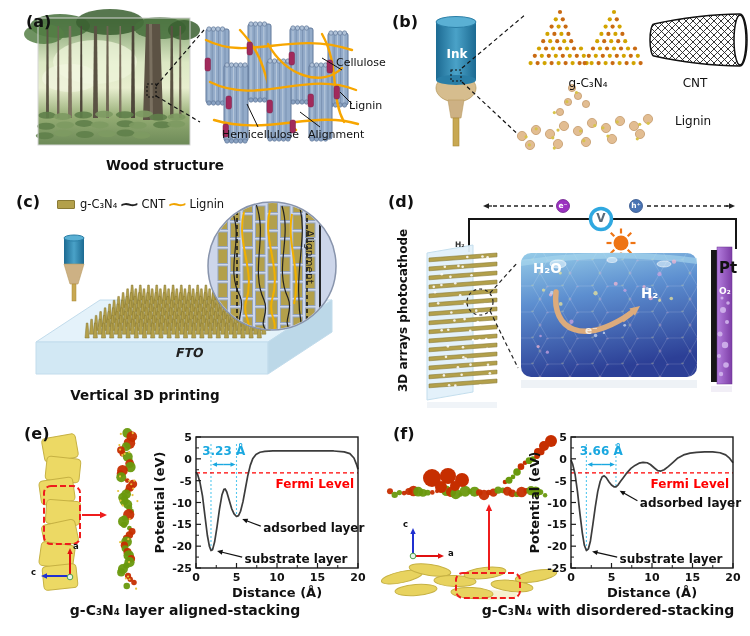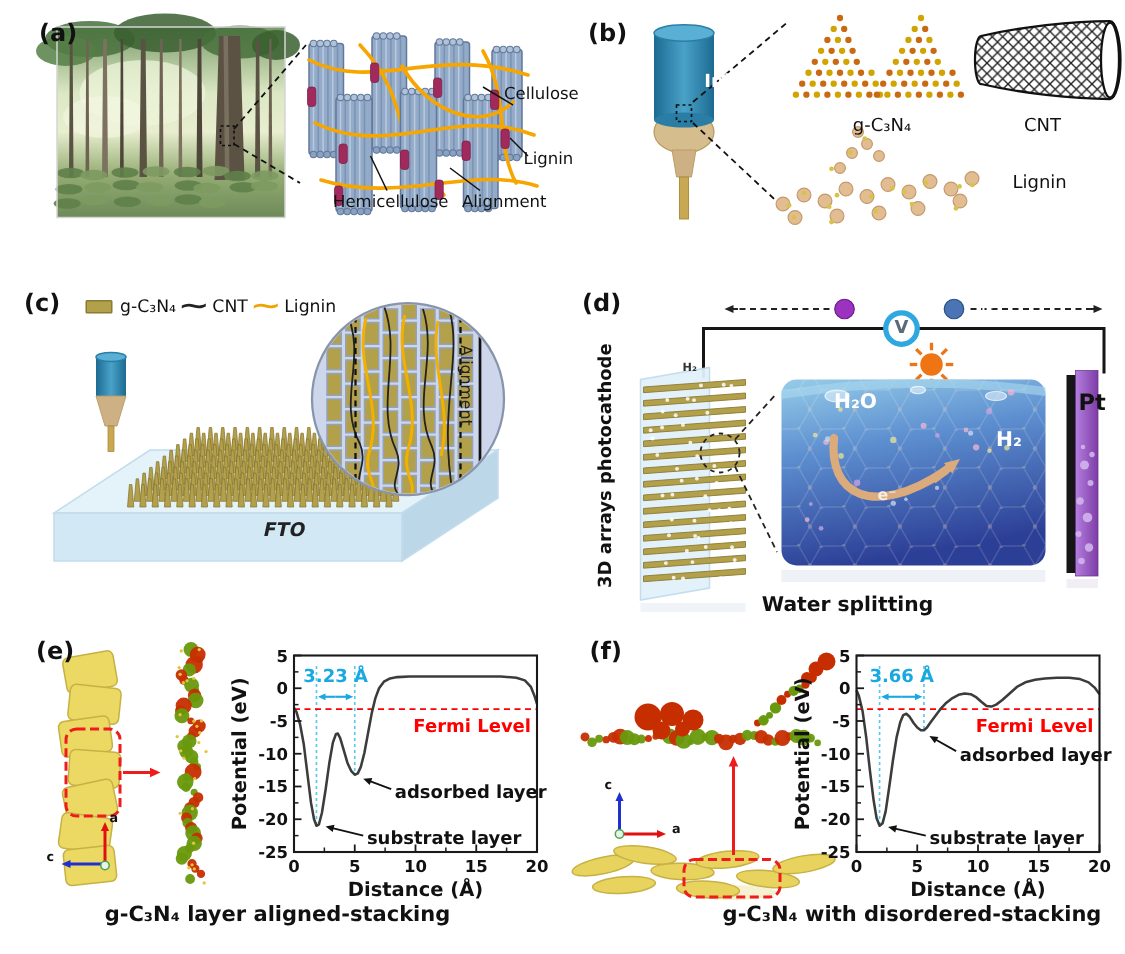--- a/index.html
+++ b/index.html
@@ -14,21 +14,21 @@
   .lbl{font-size:11px;}
   .mol{font-size:12px;text-align:center;}
   .legend{display:flex;align-items:center;gap:5px;font-size:11.5px;}
   .sw-bar{display:inline-block;width:16px;height:7px;background:#b3a04b;border:1px solid #8a7a35;border-radius:1px;}
   .tilde{font-size:17px;font-weight:bold;line-height:10px;display:inline-block;transform:scaleX(1.5);}
   .tilde.black{color:#222;}
   .tilde.yellow{color:#f0a400;}
   .vert-rl{writing-mode:vertical-rl;font-size:10.5px;color:#222;}
   .rot-ccw{transform:rotate(-90deg);transform-origin:0 0;}
   .axlbl{font-size:8.5px;font-weight:bold;}
-  .white{color:#fff;margin-left:23px;}
+  .white{color:#fff;}
 </style>
 </head>
 <body>
 
 <div id="fig">
 
   <svg id="art" width="750" height="636">
     <defs>
       <linearGradient id="gphoto" x1="0" y1="0" x2="0" y2="1">
         <stop offset="0" stop-color="#7a9a6a"></stop>
@@ -1152,48 +1152,49 @@
   <div class="t ptag" style="left:392px;top:12px">(b)</div>
   <div class="t ptag" style="left:16px;top:192px">(c)</div>
   <div class="t ptag" style="left:388px;top:192px">(d)</div>
   <div class="t ptag" style="left:24px;top:424px">(e)</div>
   <div class="t ptag" style="left:393px;top:424px">(f)</div>
 
   <div class="t lbl" style="left:336px;top:56px">Cellulose</div>
   <div class="t lbl" style="left:349px;top:99px">Lignin</div>
   <div class="t lbl" style="left:222px;top:128px">Hemicellulose</div>
   <div class="t lbl" style="left:308px;top:128px">Alignment</div>
+  <div class="t cap" style="left:60px;top:157px;width:210px">Wood structure</div>
 
   <div class="t white" style="left:440px;top:47px;width:34px;text-align:center;font-weight:bold;font-size:12px">Ink</div>
   <div class="t mol" style="left:548px;top:76px;width:80px">g-C₃N₄</div>
   <div class="t mol" style="left:660px;top:76px;width:70px">CNT</div>
   <div class="t mol" style="left:675px;top:114px">Lignin</div>
 
   <div class="t legend" style="left:57px;top:197px">
     <span class="sw-bar"></span>
     <span>g-C₃N₄</span>
     <span class="tilde black">∼</span>
     <span>CNT</span>
     <span class="tilde yellow">∼</span>
     <span>Lignin</span>
   </div>
   <div class="t" style="left:176px;top:345px;font-weight:bold;font-size:12.5px;color:#222;transform:skewX(-12deg)">FTO</div>
   <div class="t vert-rl" style="left:304px;top:230px">Alignment</div>
+  <div class="t cap" style="left:35px;top:387px;width:220px">Vertical 3D printing</div>
 
   <div class="t rot-ccw" style="left:396px;top:392px;width:158px;font-weight:bold;font-size:12px;text-align:center">3D arrays photocathode</div>
   <div class="t" style="left:455px;top:240px;font-size:7.5px;font-weight:bold;color:#333">H₂</div>
   <div class="t" style="left:595px;top:211px;width:12px;text-align:center;font-weight:bold;font-size:12px;color:#5a6a78">V</div>
   <div class="t white" style="left:557px;top:201px;width:12px;text-align:center;font-size:7.5px;font-weight:bold">e⁻</div>
   <div class="t white" style="left:630px;top:201px;width:12px;text-align:center;font-size:7.5px;font-weight:bold">h⁺</div>
   <div class="t white" style="left:533px;top:260px;font-weight:bold;font-size:13.5px">H₂O</div>
   <div class="t white" style="left:641px;top:285px;font-weight:bold;font-size:13.5px">H₂</div>
   <div class="t" style="left:585px;top:324px;font-weight:bold;font-size:10.5px;color:#f5ece2">e⁻</div>
   <div class="t" style="left:719px;top:259px;font-weight:bold;font-size:15px;color:#111">Pt</div>
   <div class="t white" style="left:719px;top:286px;font-weight:bold;font-size:9px">O₂</div>
-  <div class="t cap" style="left:455px;top:395px;width:220px">Water splitting</div>
 
   <div class="t axlbl" style="left:73px;top:541px">a</div>
   <div class="t axlbl" style="left:31px;top:567px">c</div>
   <div class="t axlbl" style="left:403px;top:519px">c</div>
   <div class="t axlbl" style="left:448px;top:548px">a</div>
   <div class="t capef" style="left:55px;top:602px;width:260px">g-C₃N₄ layer aligned-stacking</div>
   <div class="t capef" style="left:462px;top:602px;width:292px">g-C₃N₄ with disordered-stacking</div>
 </div>
 
 </body></html>

